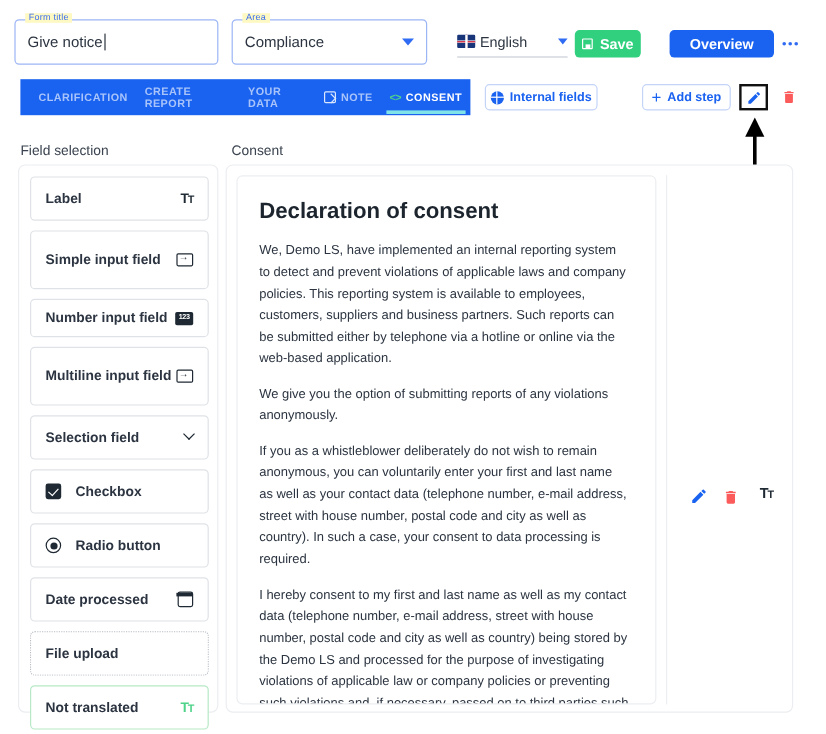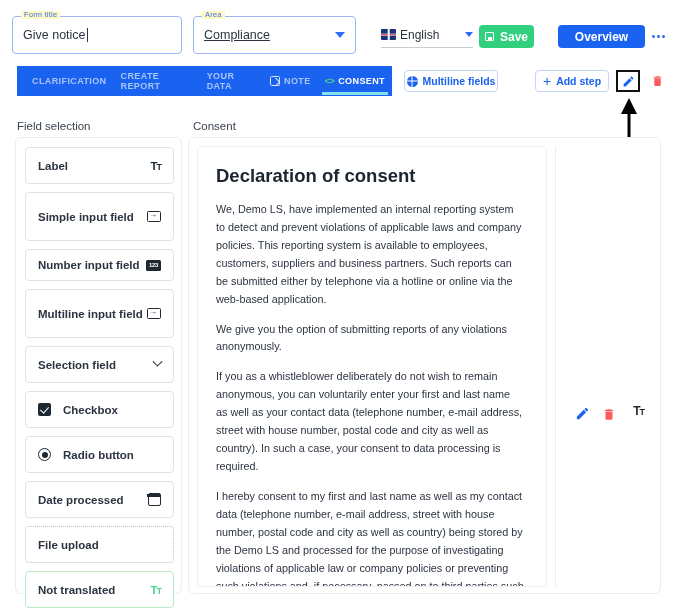--- a/index.html
+++ b/index.html
@@ -48,21 +48,21 @@
   .caret-text {
     display: inline-block;
     width: 1px; height: 14px;
     background: #2b3440;
     margin-left: 1px;
     vertical-align: -3px;
   }
 
   #form-title-field { position: absolute; left: 12px; top: 16px; width: 170px; }
   #area-field { position: absolute; left: 193px; top: 16px; width: 163px; }
-  #area-field .fval { flex: 1; text-decoration: underline; }
+  #area-field .fval { flex: 1; }
   .dd-arrow {
     width: 0; height: 0;
     border-left: 5px solid transparent;
     border-right: 5px solid transparent;
     border-top: 6px solid #2f6bf3;
   }
 
   
   #lang-select {
     position: absolute; left: 381px; top: 22px;
@@ -431,21 +431,21 @@
     <span>NOTE</span>
   </div>
   <div class="tab active">
     <span class="tab-ico code-ico">&lt;&gt;</span>
     <span>CONSENT</span>
   </div>
 </div>
 
 <div class="pill-btn" id="internal-fields-button">
   <span class="globe-ico"></span>
-  <span>Multiline fields</span>
+  <span>Internal fields</span>
 </div>
 
 <div class="pill-btn" id="add-step-button">
   <span class="plus-ico">+</span>
   <span>Add step</span>
 </div>
 
 <div id="edit-step-button">
   <svg width="13" height="13" viewBox="0 0 24 24">
     <path d="M3 17.25V21h3.75L17.81 9.94l-3.75-3.75L3 17.25zM20.71 7.04a1 1 0 0 0 0-1.41l-2.34-2.34a1 1 0 0 0-1.41 0l-1.83 1.83 3.75 3.75 1.83-1.83z" fill="#1a62f0"></path>

